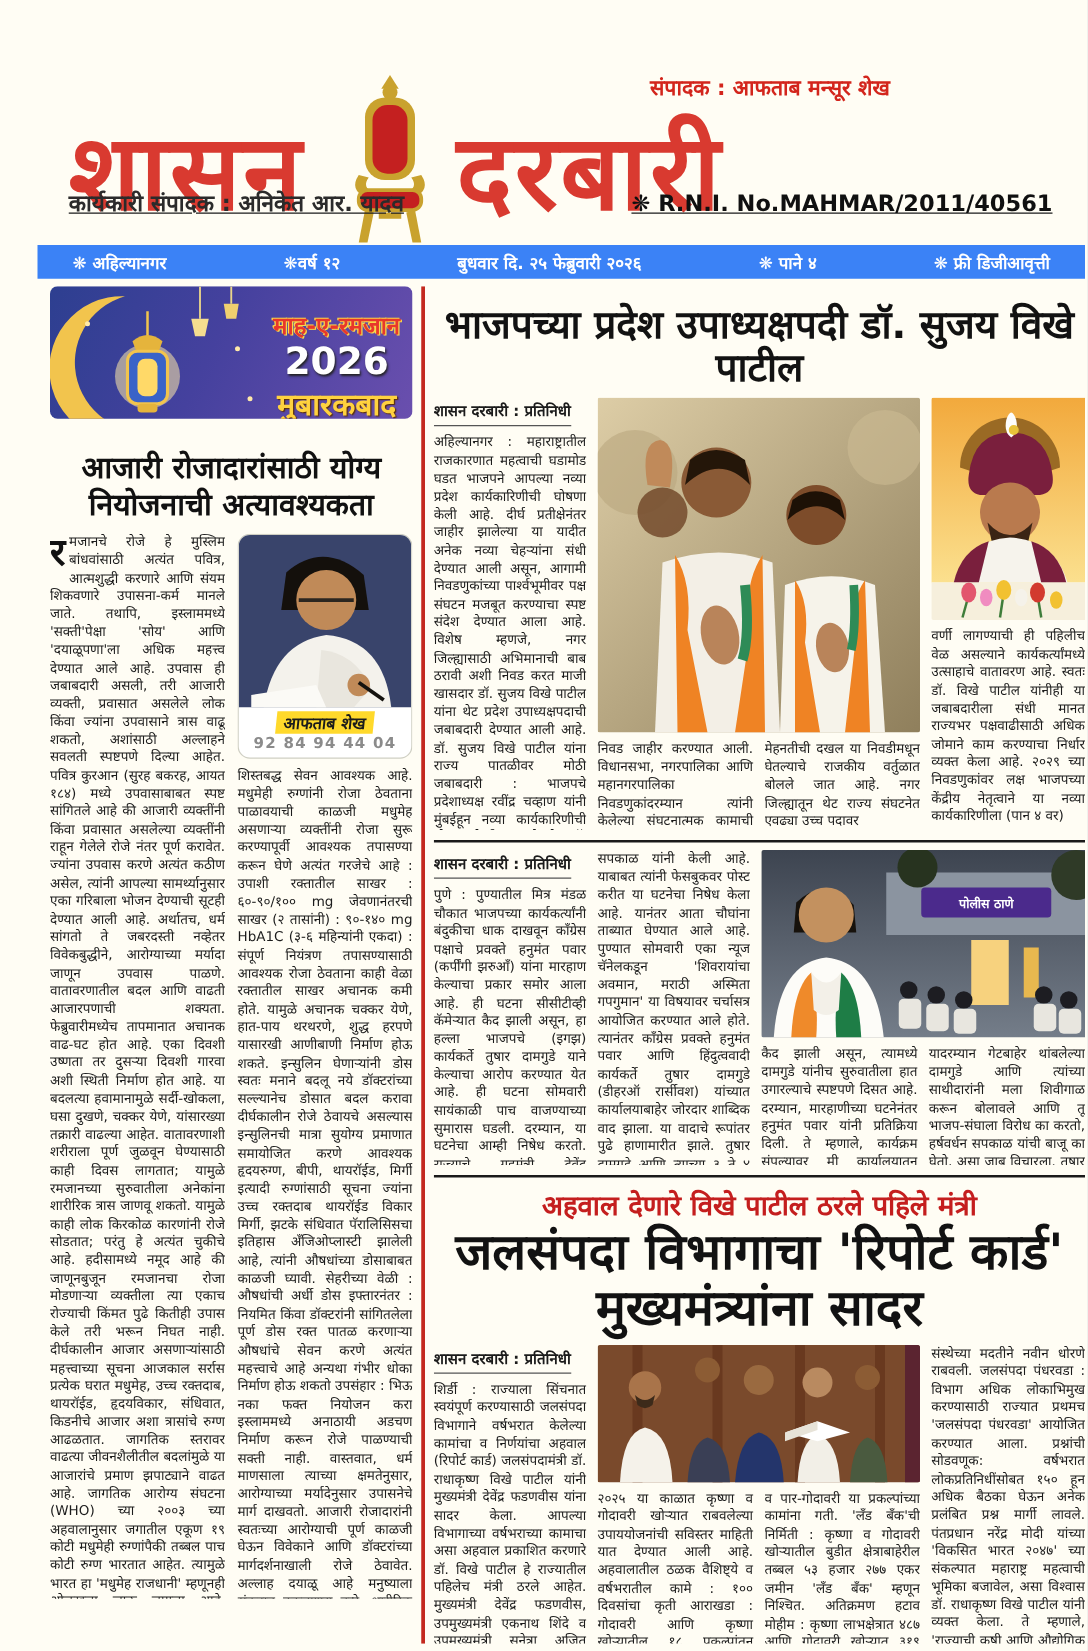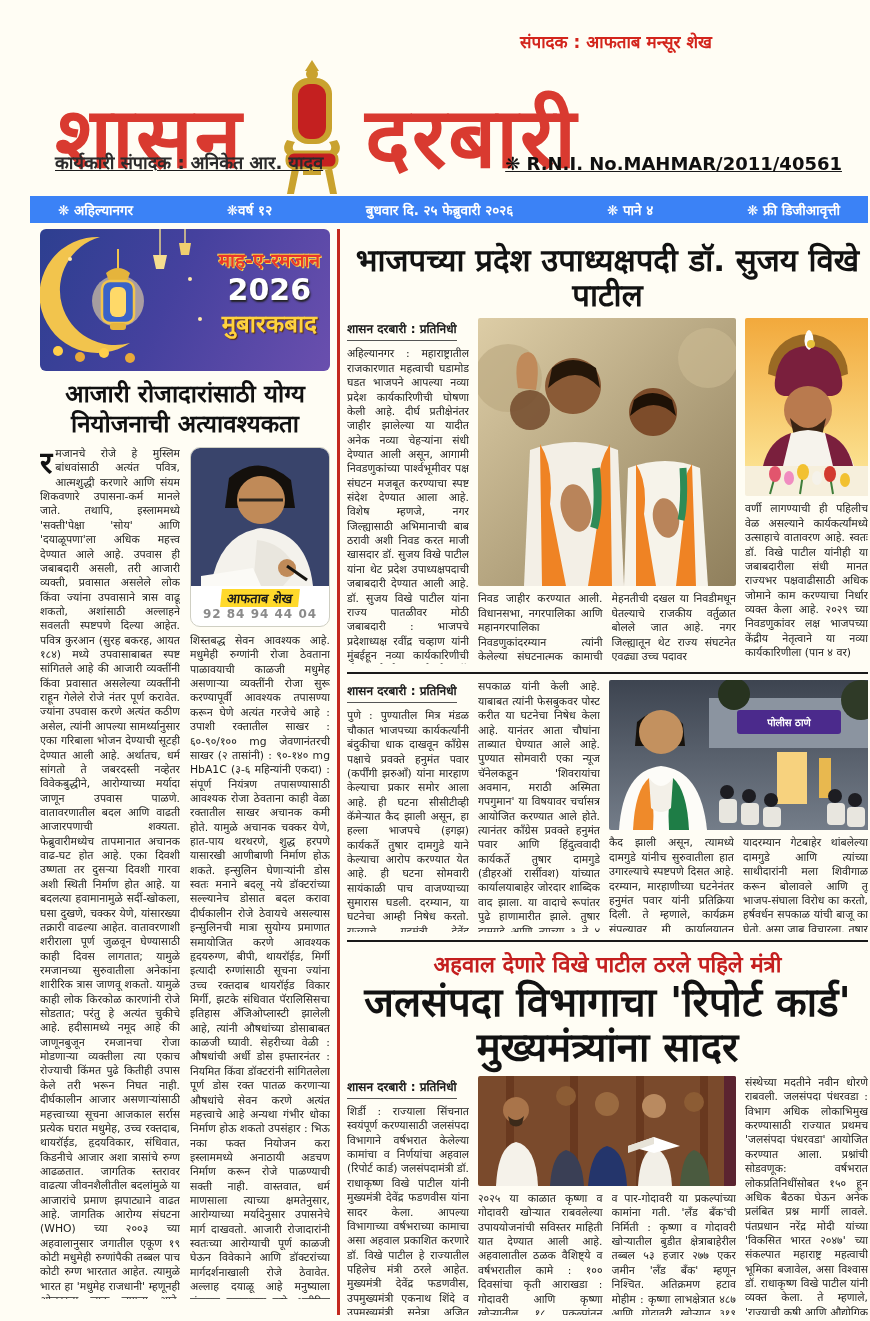--- a/index.html
+++ b/index.html
@@ -1,39 +1,39 @@
 <!DOCTYPE html>
 <html><head>
 <meta charset="utf-8">
 <style>
   html,body{margin:0;padding:0;background:#e8e8e8;}
   .page{position:relative;width:870px;height:1321px;background:#fffdf4;overflow:hidden;
         font-family:"DejaVu Sans","Liberation Sans",sans-serif;color:#1b1b1b;}
   
   .masthead{position:relative;height:196px;}
-  .editor-line{position:absolute;top:30px;left:520px;color:#d3251c;font-weight:bold;font-size:17px;}
+  .editor-line{position:absolute;top:58px;left:520px;color:#d3251c;font-weight:bold;font-size:17px;}
   .title-row{position:absolute;top:58px;left:55px;right:30px;display:flex;align-items:flex-end;}
   .title-word{color:#d93a30;font-weight:bold;font-size:84px;line-height:1.0;letter-spacing:2px;}
   .title-left{margin-right:30px;}
   .title-right{margin-left:14px;}
   .throne{flex:0 0 78px;height:138px;margin-bottom:-16px;}
   .subline{position:absolute;top:150px;left:55px;right:28px;display:flex;justify-content:space-between;align-items:flex-end;text-decoration:underline;}
   .exec-editor{font-size:18px;font-weight:bold;color:#2b2b2b;}
   .rni{font-size:18px;font-weight:bold;color:#101010;}
   
   .infobar{margin:0 2px 0 30px;height:27px;background:#3b82f6;display:flex;align-items:center;
            justify-content:space-between;padding:0 28px;box-sizing:border-box;}
   .infobar span{color:#fff;font-weight:bold;font-size:13.5px;white-space:nowrap;}
   
   .content{display:flex;margin:6px 2px 0 40px;gap:7px;height:1086px;overflow:hidden;}
   .vdivider{flex:0 0 3px;background:#c3291f;}
   
   .sidebar{flex:0 0 290px;overflow:hidden;}
-  .promo{position:relative;height:142px;border-radius:6px;overflow:hidden;
-         background:linear-gradient(115deg,#2d3f90 0%,#45419e 45%,#6a4fae 100%);margin-bottom:8px;}
+  .promo{position:relative;height:106px;border-radius:6px;overflow:hidden;
+         background:linear-gradient(115deg,#2d3f90 0%,#45419e 45%,#6a4fae 100%);margin-bottom:24px;}
   .promo svg{position:absolute;left:0;top:0;}
   .promo-text{position:absolute;right:10px;top:18px;text-align:center;}
   .promo-l1{color:#e8372b;font-weight:bold;font-size:19px;text-shadow:1px 1px 0 #f7d84b,-1px -1px 0 #f7d84b;}
   .promo-l2{color:#ffffff;font-weight:bold;font-size:30px;line-height:1.1;text-shadow:1px 2px 2px #222;}
   .promo-l3{color:#ffd23f;font-weight:bold;font-size:24px;text-shadow:1px 1px 1px #5a2d00;}
   .sb-head{font-size:24px;line-height:1.25;font-weight:bold;color:#111;text-align:center;margin:4px 0 8px 0;}
   .sb-body{display:flex;gap:10px;height:852px;overflow:hidden;}
   .sb-col{flex:1 1 0;overflow:hidden;}
   .news-text{font-size:10.8px;line-height:1.33;text-align:justify;color:#1c1c1c;}
   .dropcap{float:left;font-size:30px;line-height:0.9;font-weight:bold;padding:2px 3px 0 0;color:#111;}

